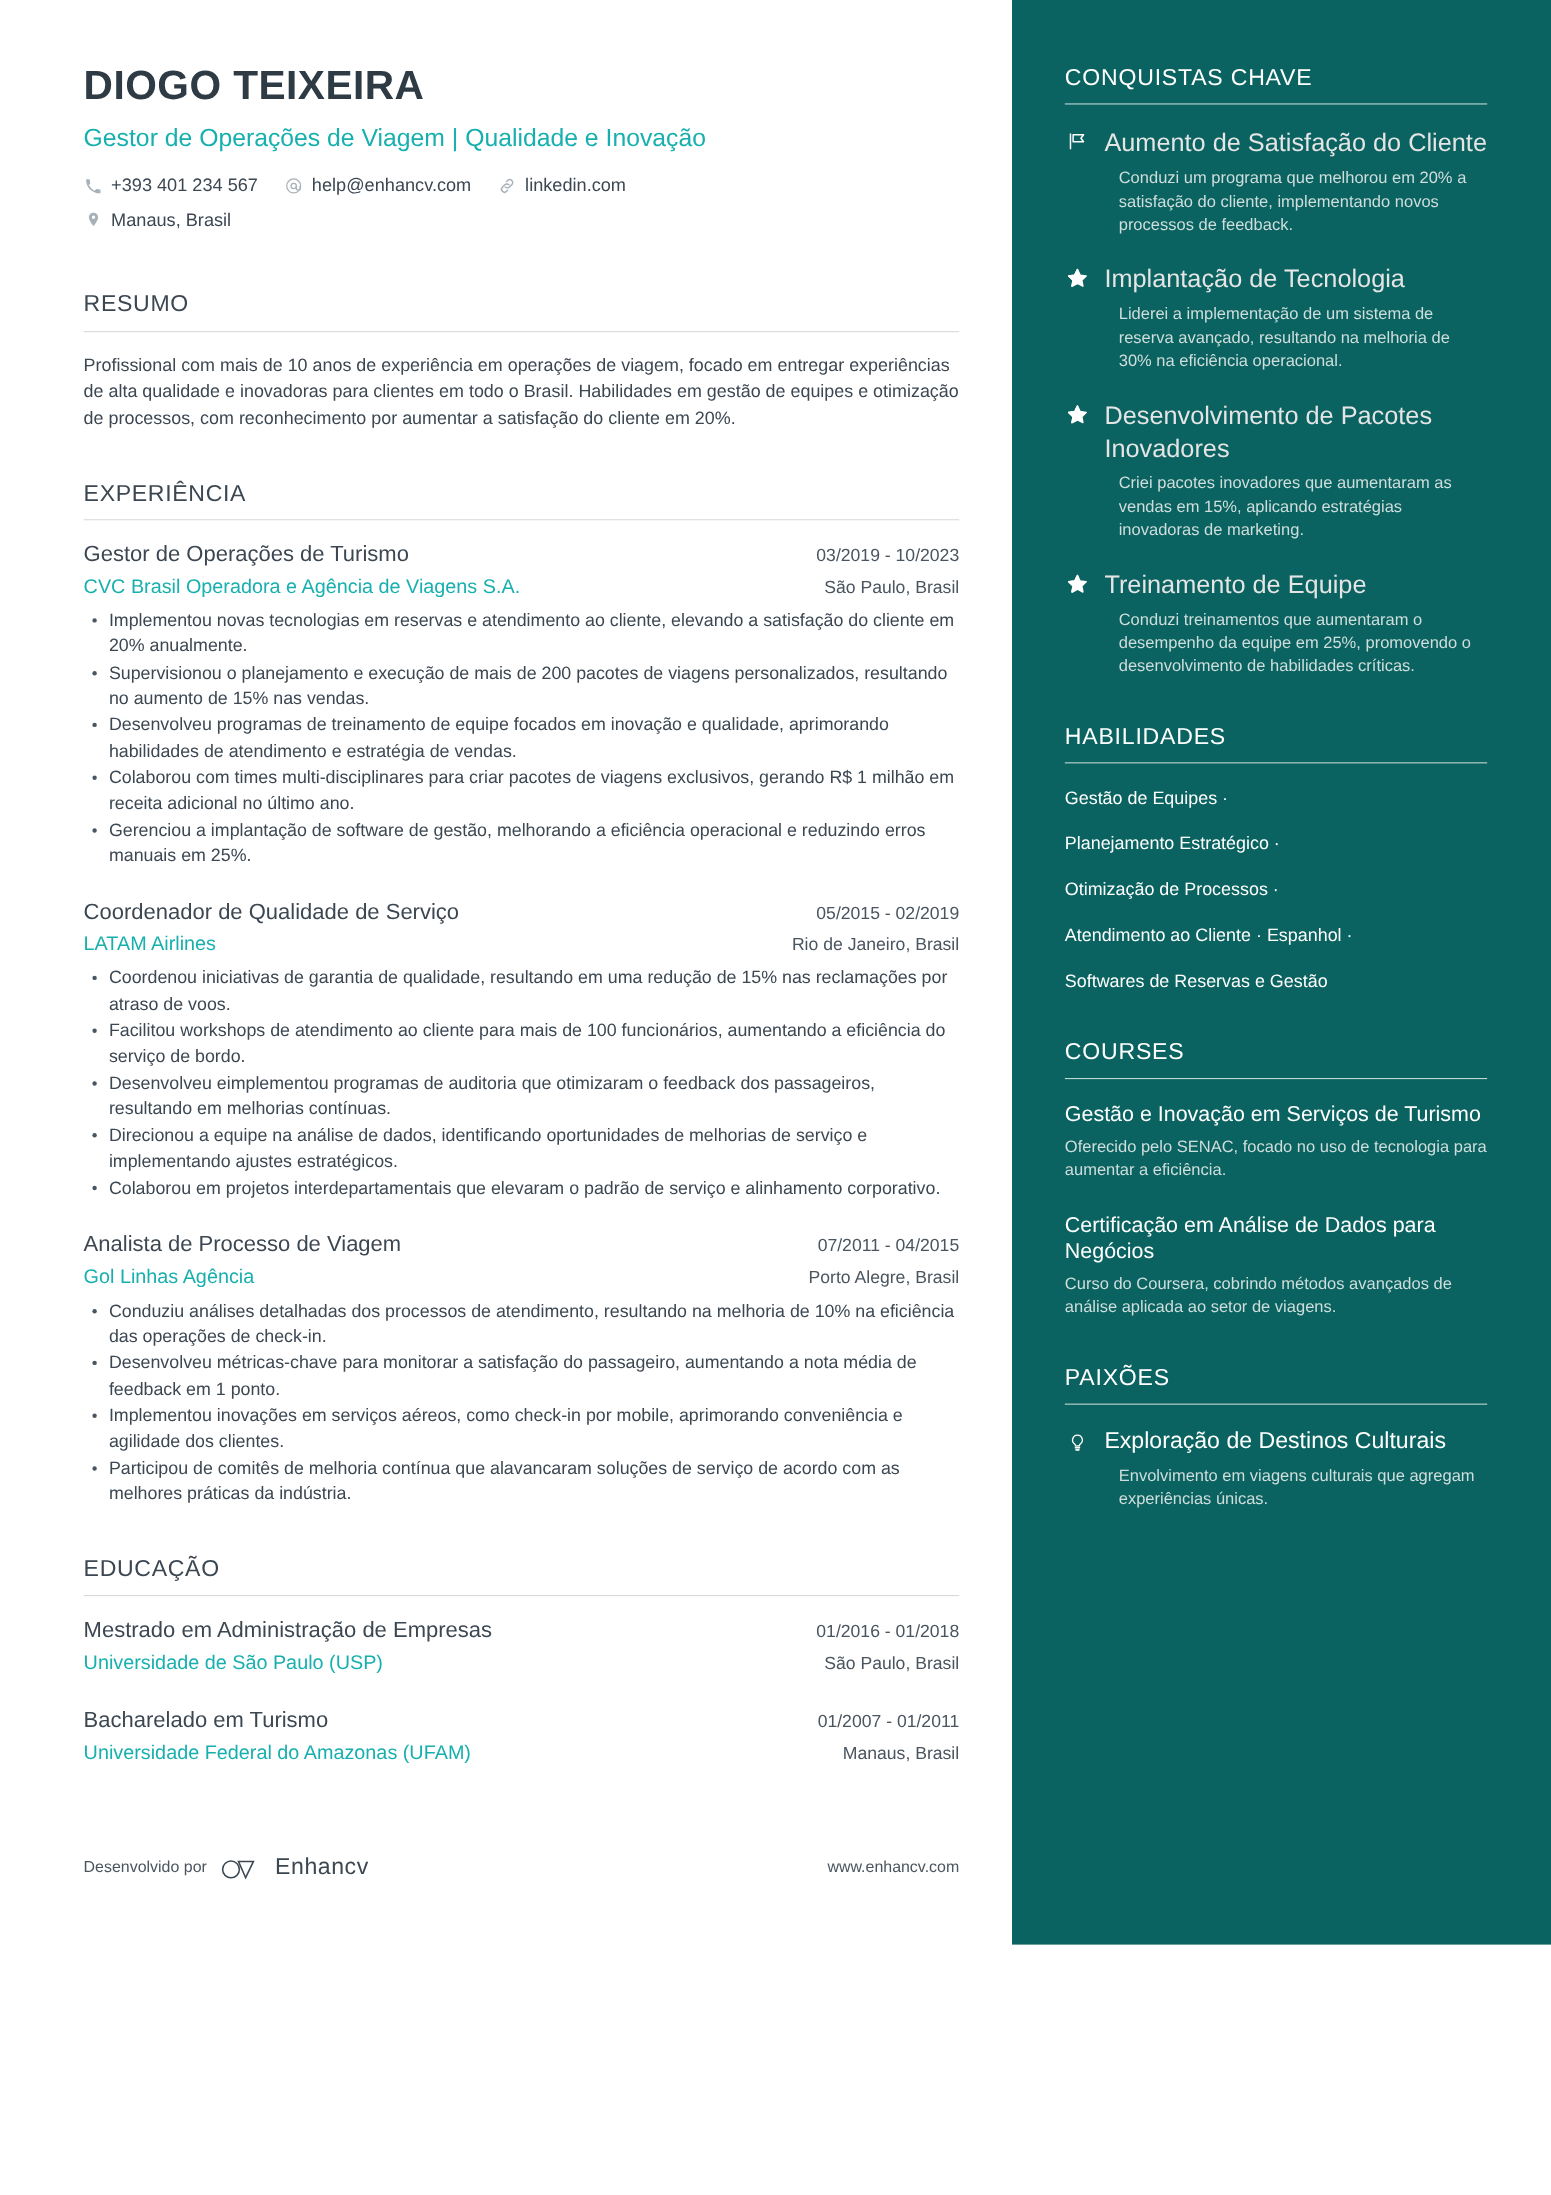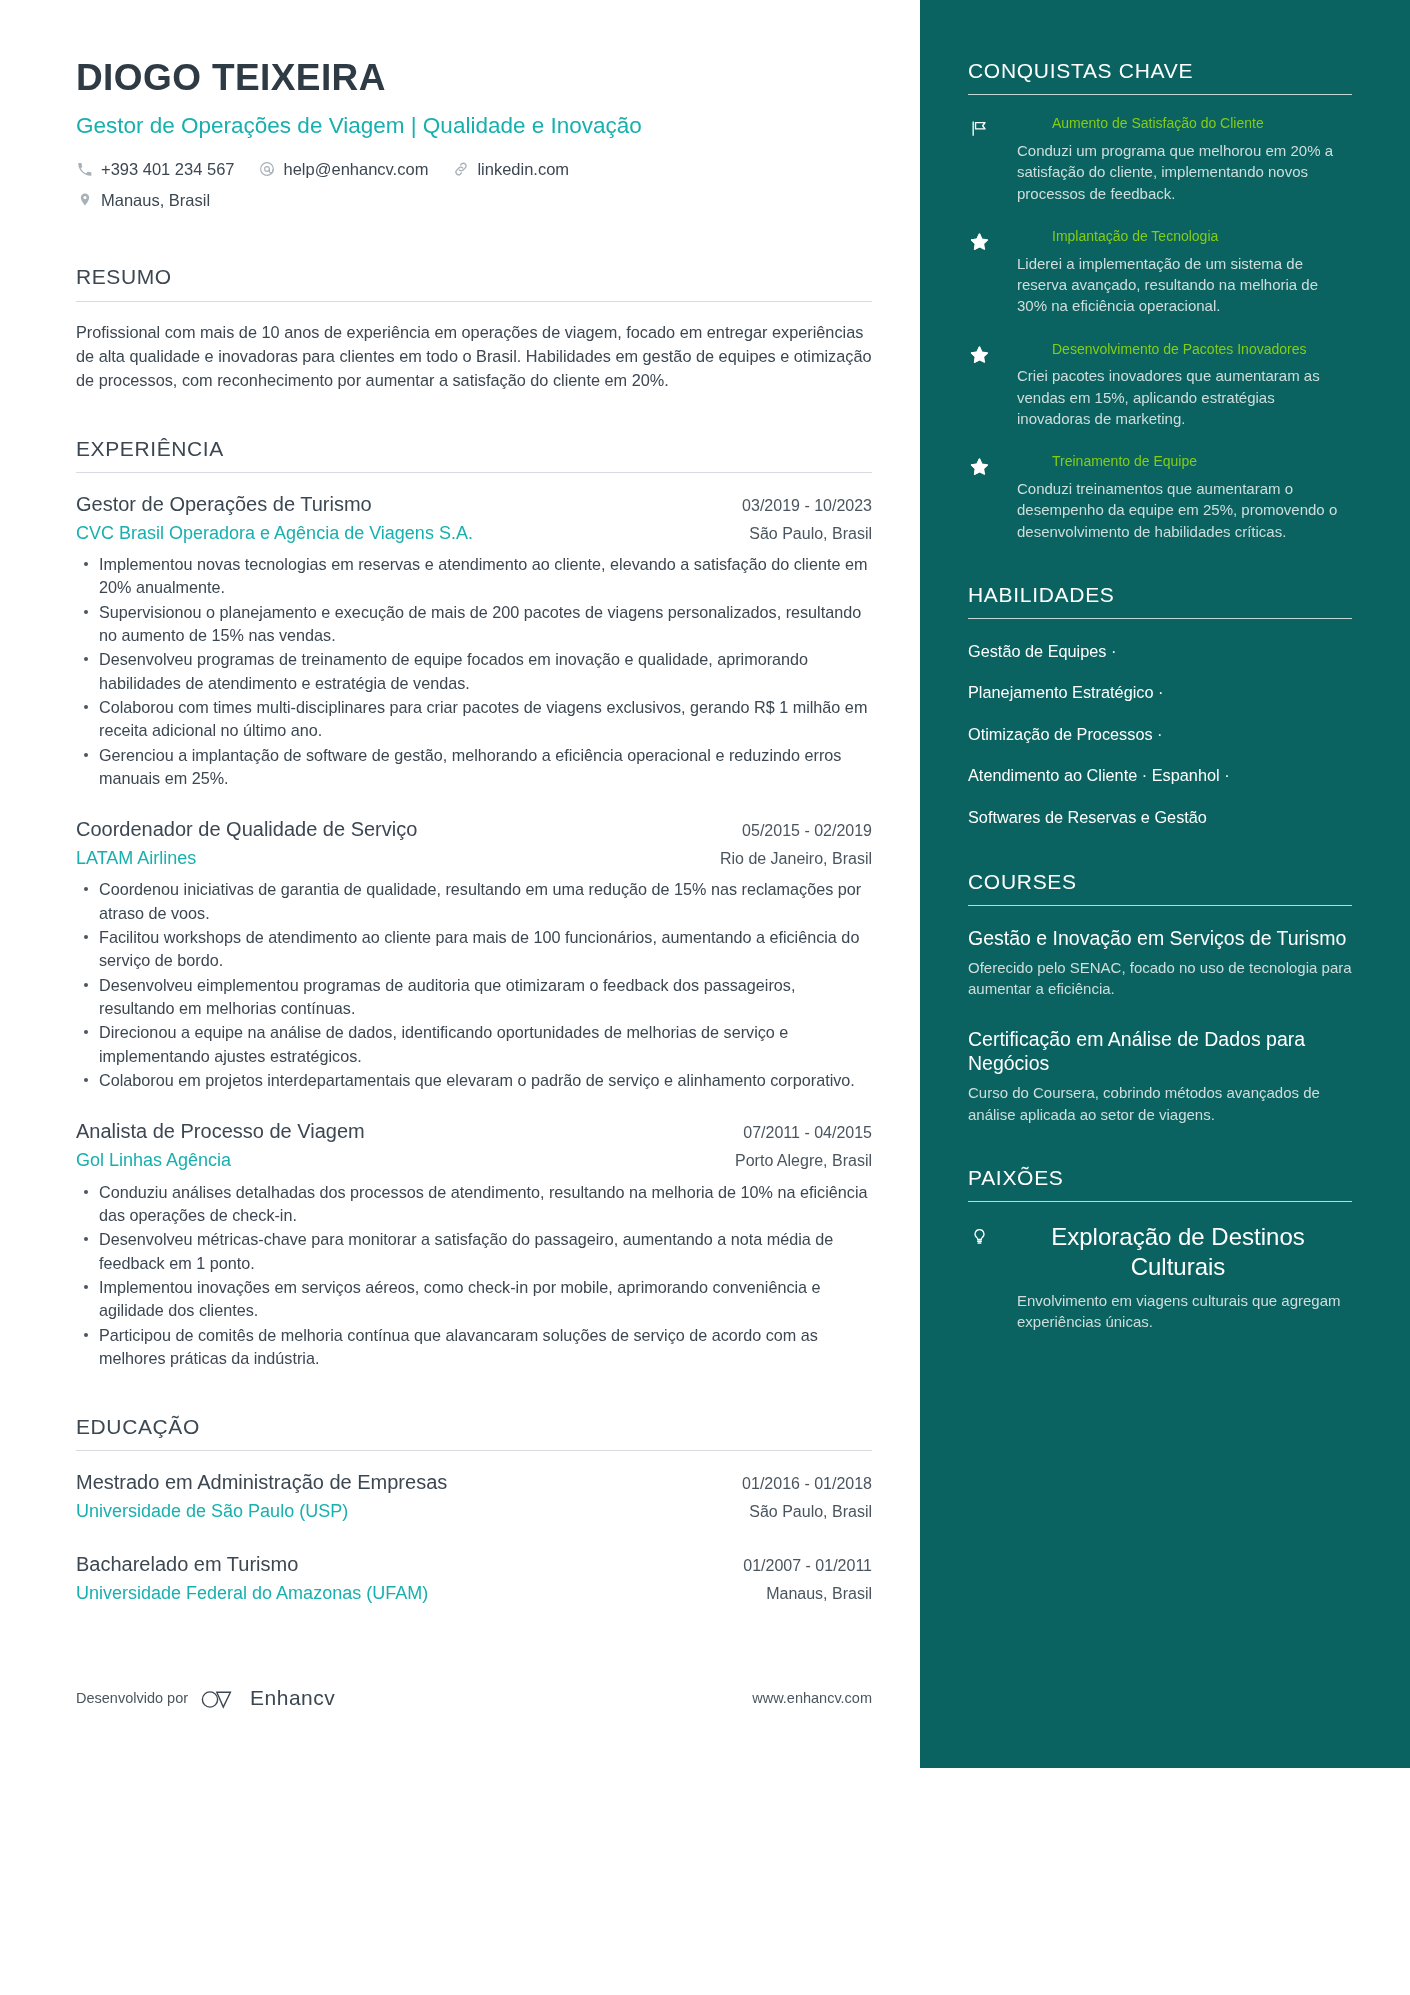--- a/index.html
+++ b/index.html
@@ -209,26 +209,25 @@
     width: 22px;
     flex: 0 0 22px;
     display: flex;
     justify-content: center;
     padding-top: 4px;
     color: #ffffff;
   }
   .ach-ic svg { display: block; }
   .ach-body { flex: 1 1 auto; }
   .ach-title {
-    font-size: 14px;
+    font-size: 23px;
     line-height: 1.27;
-    color: #84cc16;
+    color: #e5e5e5;
     margin-bottom: 7px;
     font-weight: normal;
-    margin-left: 48px;
   }
   .ach-desc {
     font-size: 15px;
     line-height: 1.42;
     color: #cfdedd;
     padding-left: 13px;
   }
 
   .skill-line {
     font-size: 16.3px;
@@ -257,26 +256,25 @@
   .passion-ic {
     width: 22px;
     flex: 0 0 22px;
     display: flex;
     justify-content: center;
     padding-top: 4px;
     color: #ffffff;
   }
   .passion-body { flex: 1 1 auto; }
   .passion-title {
-    font-size: 24px;
+    font-size: 21px;
     line-height: 1.27;
     color: #ffffff;
     margin-bottom: 7px;
     font-weight: normal;
-    text-align: center;
   }
   .passion-desc {
     font-size: 15px;
     line-height: 1.42;
     color: #cfdedd;
     padding-left: 13px;
   }
 </style>
 </head>
 <body>

